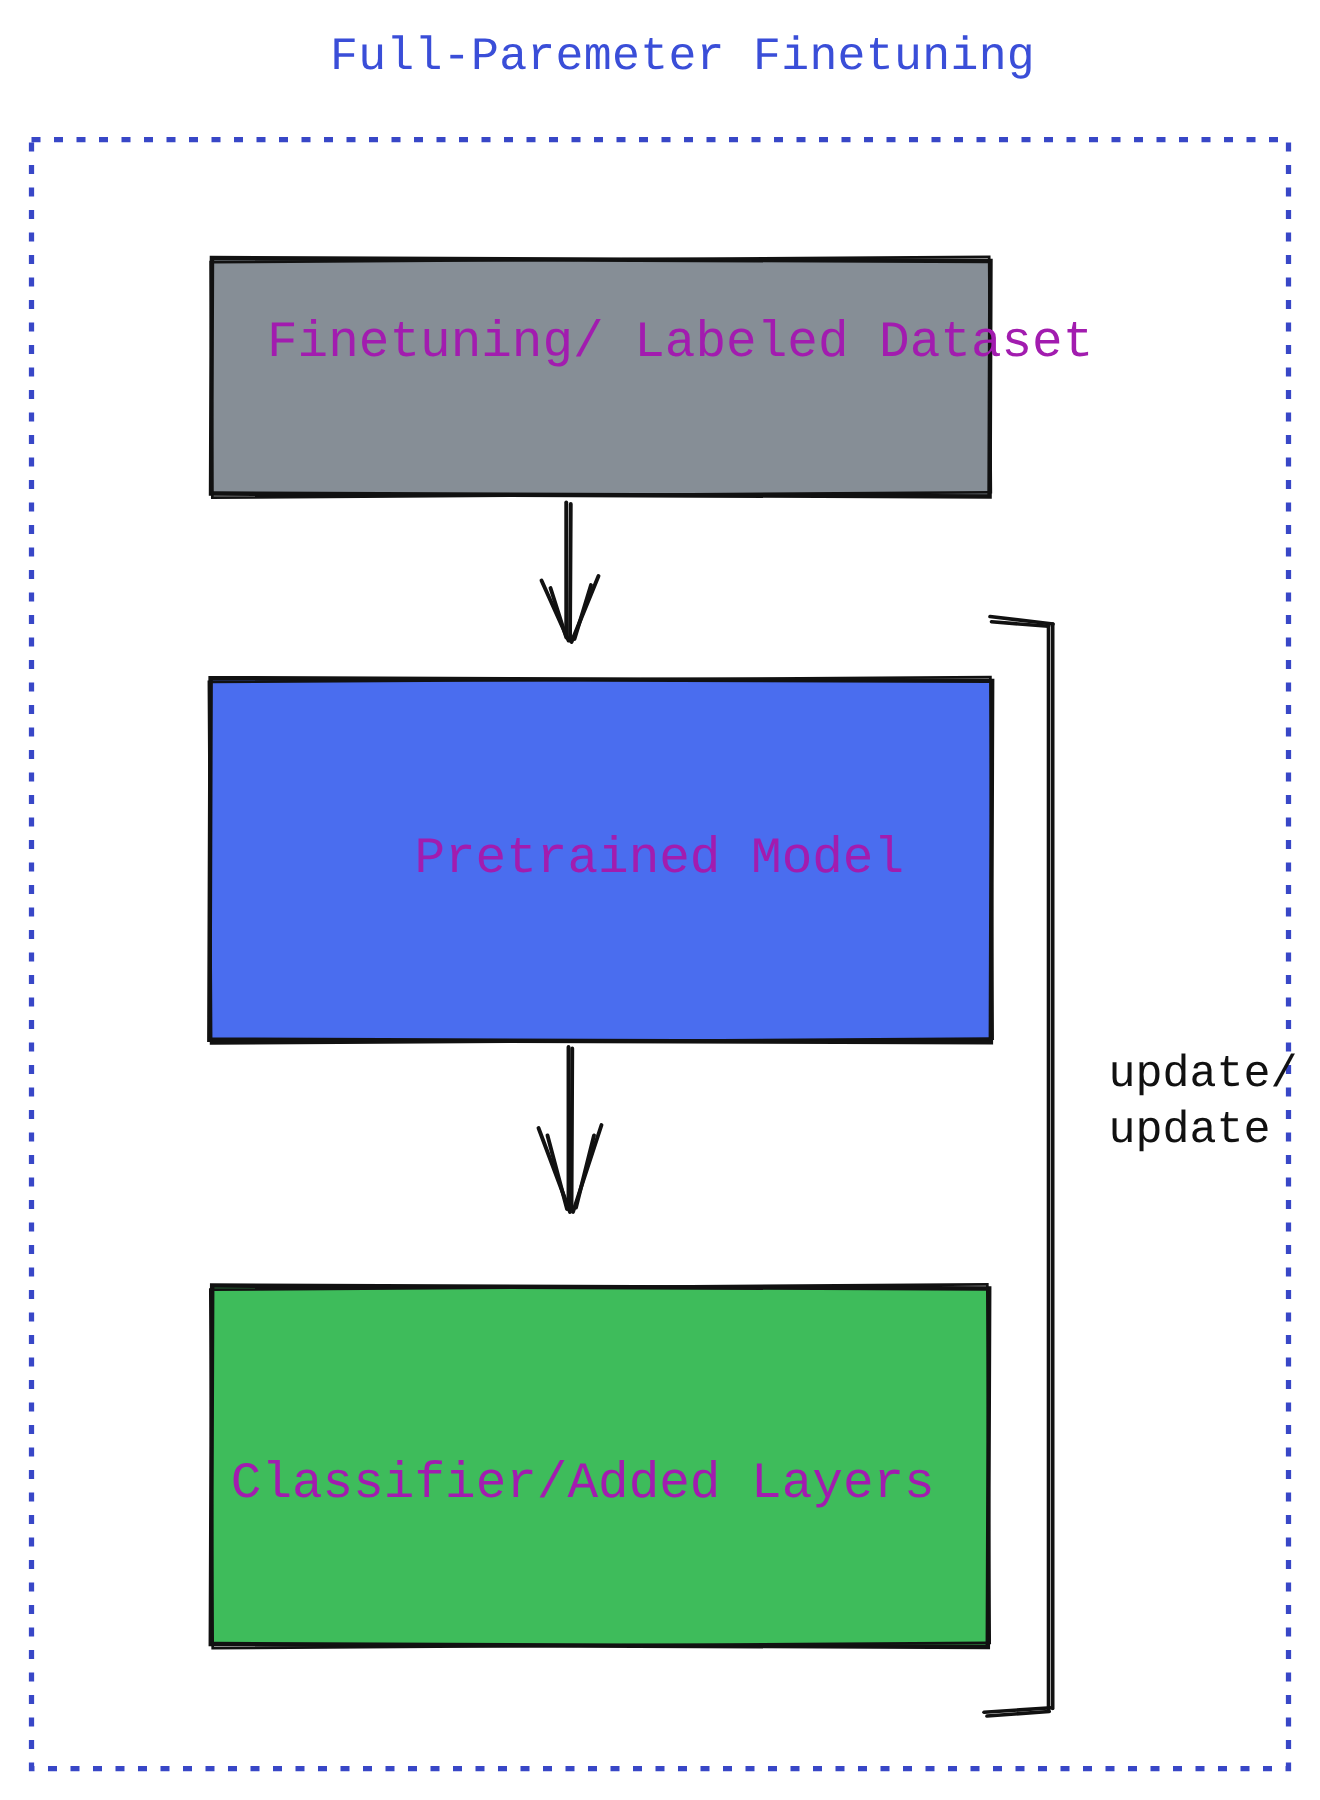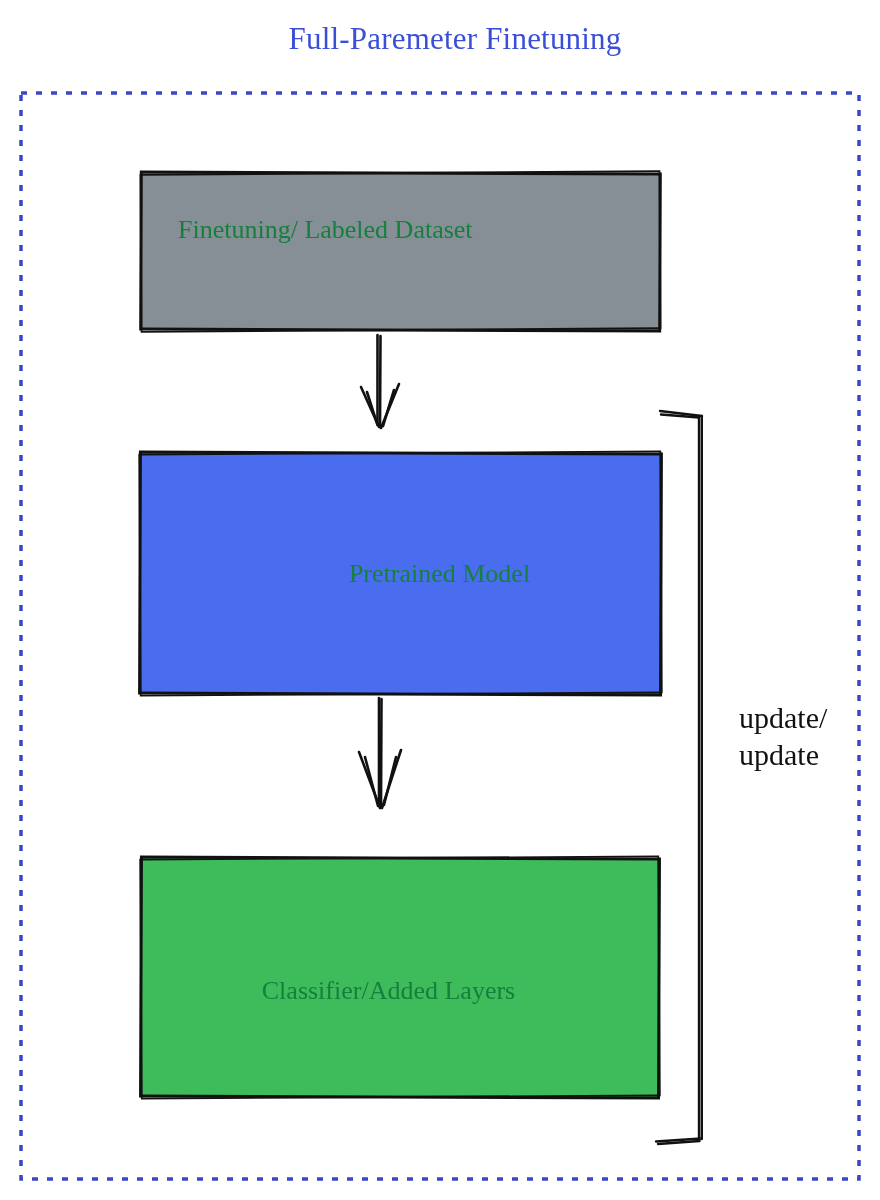--- a/index.html
+++ b/index.html
@@ -1,21 +1,21 @@
 <!DOCTYPE html>
 <html><head>
 <meta charset="utf-8">
 <style>
   html, body { margin: 0; padding: 0; background: #ffffff; }
   .stage {
     position: relative;
     width: 880px;
     height: 1200px;
     background: #ffffff;
-    font-family: Liberation Serif, serif;
+    font-family: Liberation Mono, monospace;
     overflow: hidden;
   }
   .diagram-title {
     position: absolute;
     top: 21px;
     left: 0;
     width: 880px;
     box-sizing: border-box;
     padding-left: 30px;
     text-align: center;
@@ -24,22 +24,22 @@
     color: #3A4ED8;
     font-weight: 500;
   }
   svg.gfx {
     position: absolute;
     top: 0; left: 0;
     width: 880px; height: 1200px;
   }
   .box-label {
     position: absolute;
-    color: #15803d;
-    font-size: 26px;
+    color: #a21caf;
+    font-size: 34px;
     line-height: 35px;
     white-space: nowrap;
   }
   .label-dataset {
     left: 178px;
     top: 212px;
   }
   .label-pretrained {
     left: 139px;
     top: 452px;

